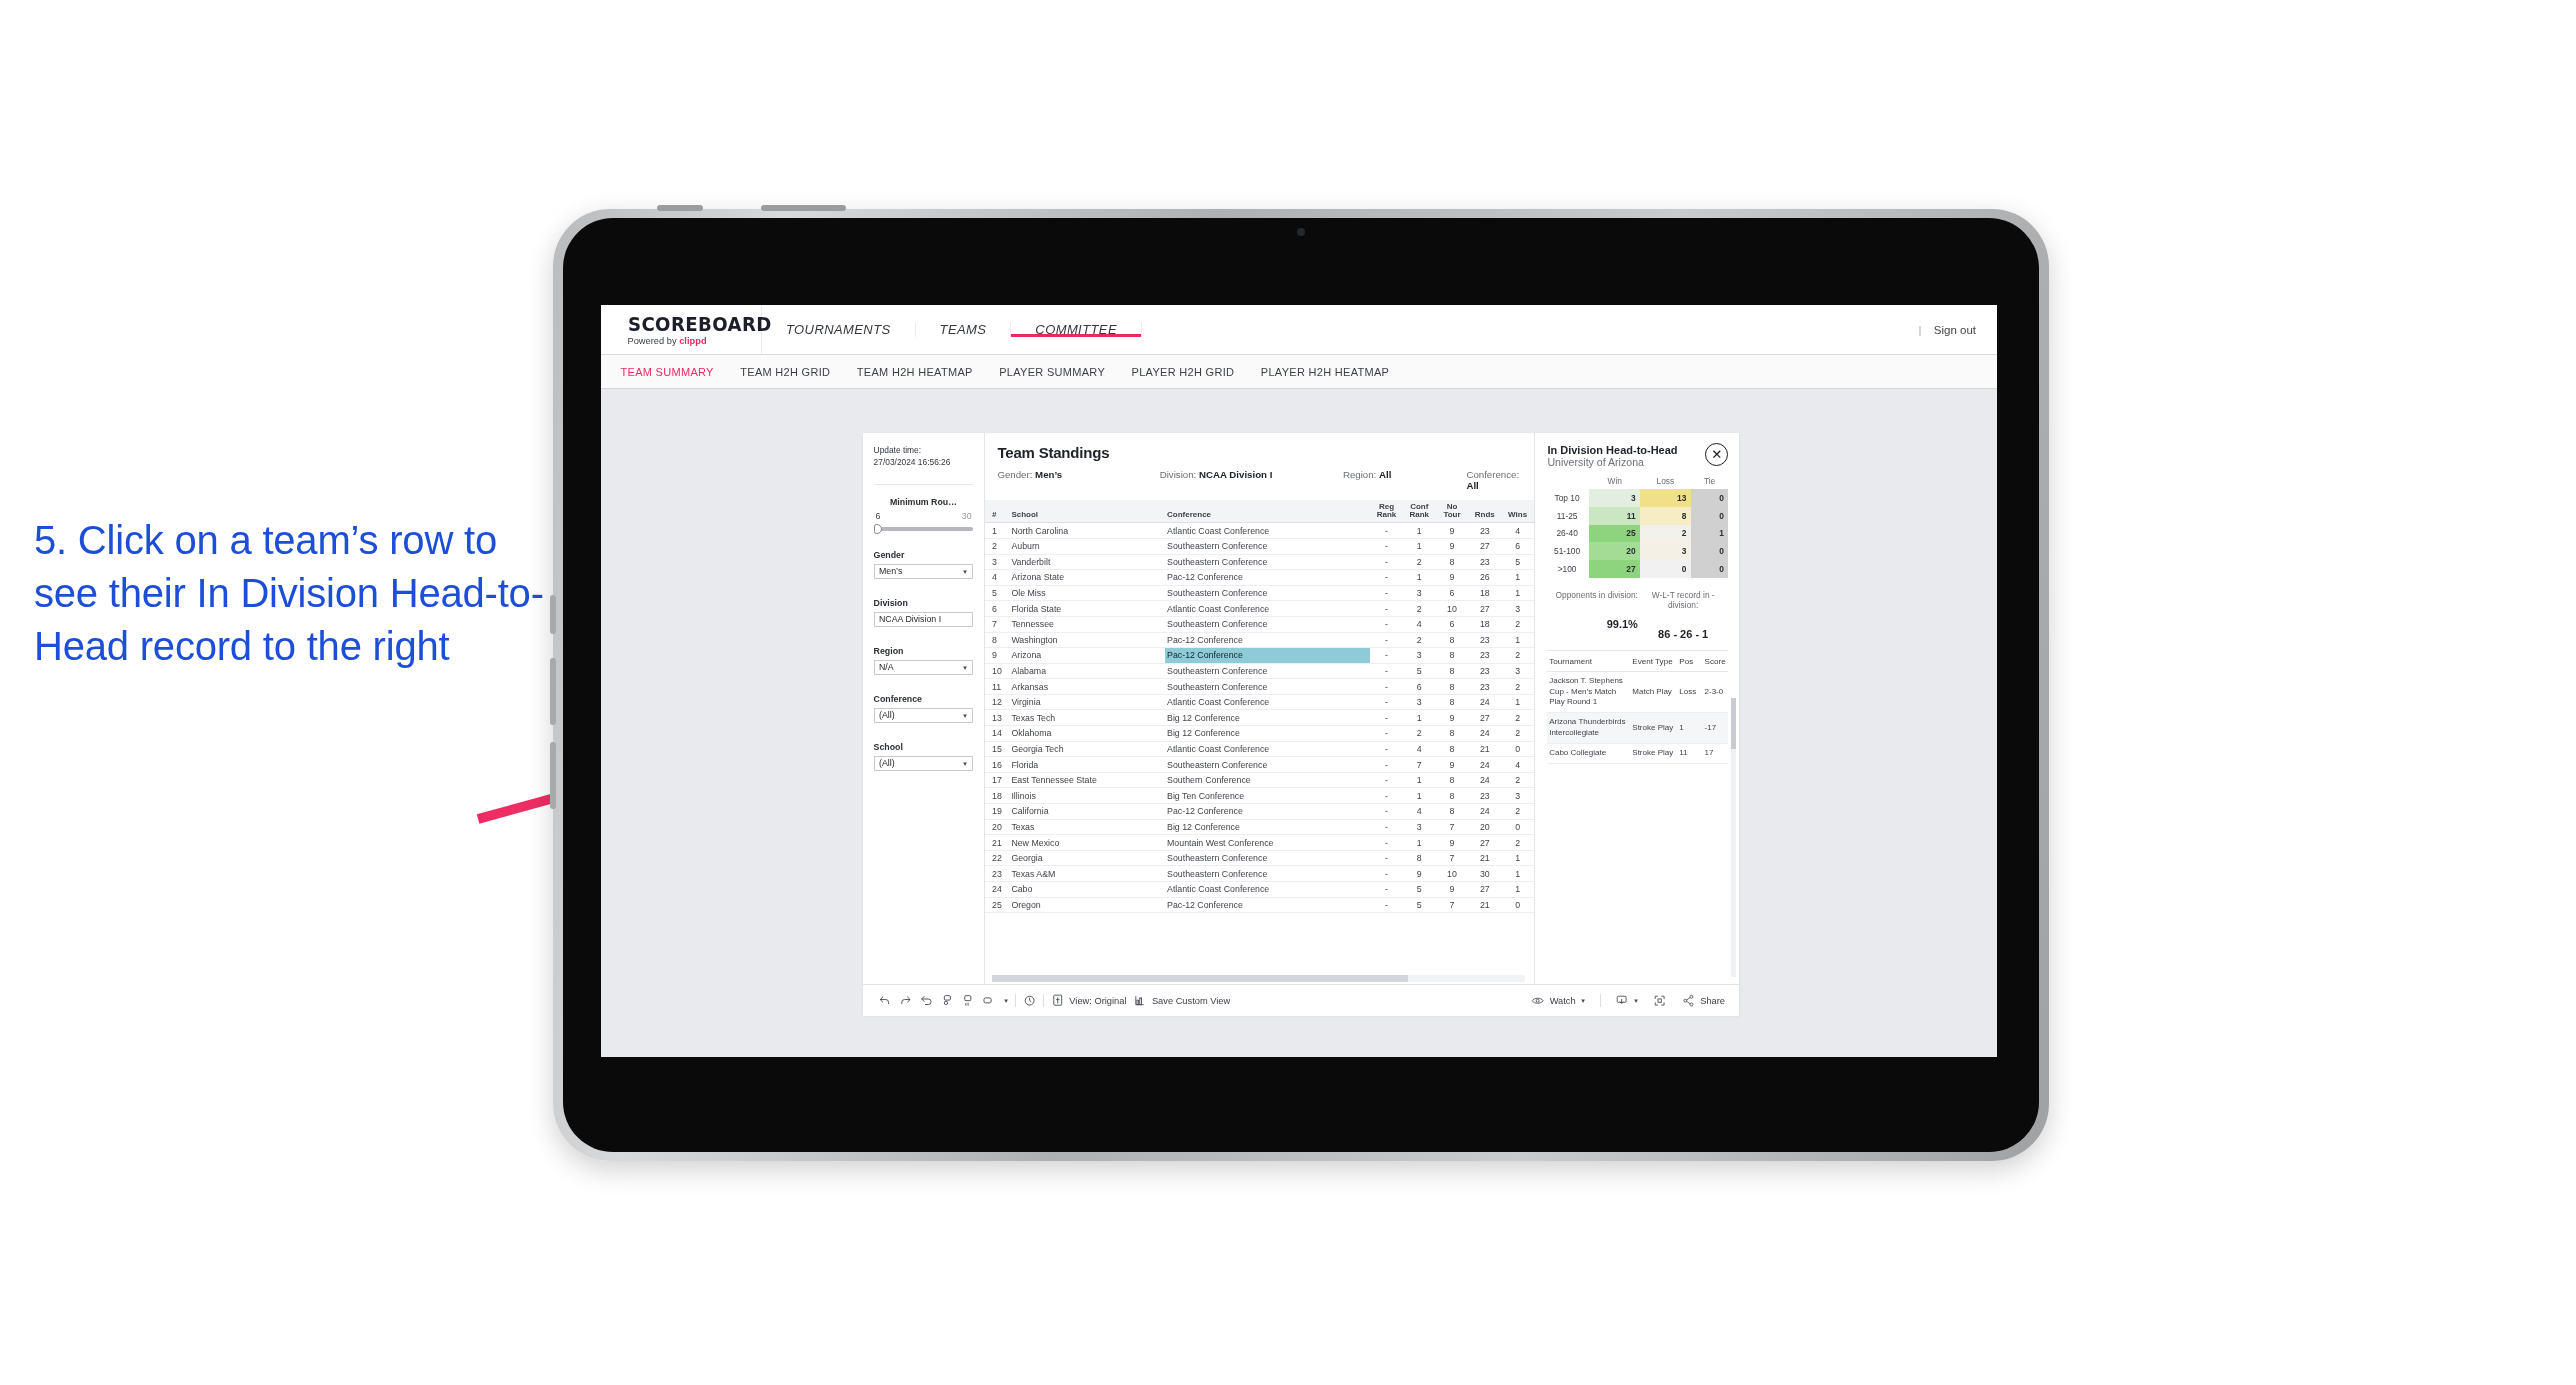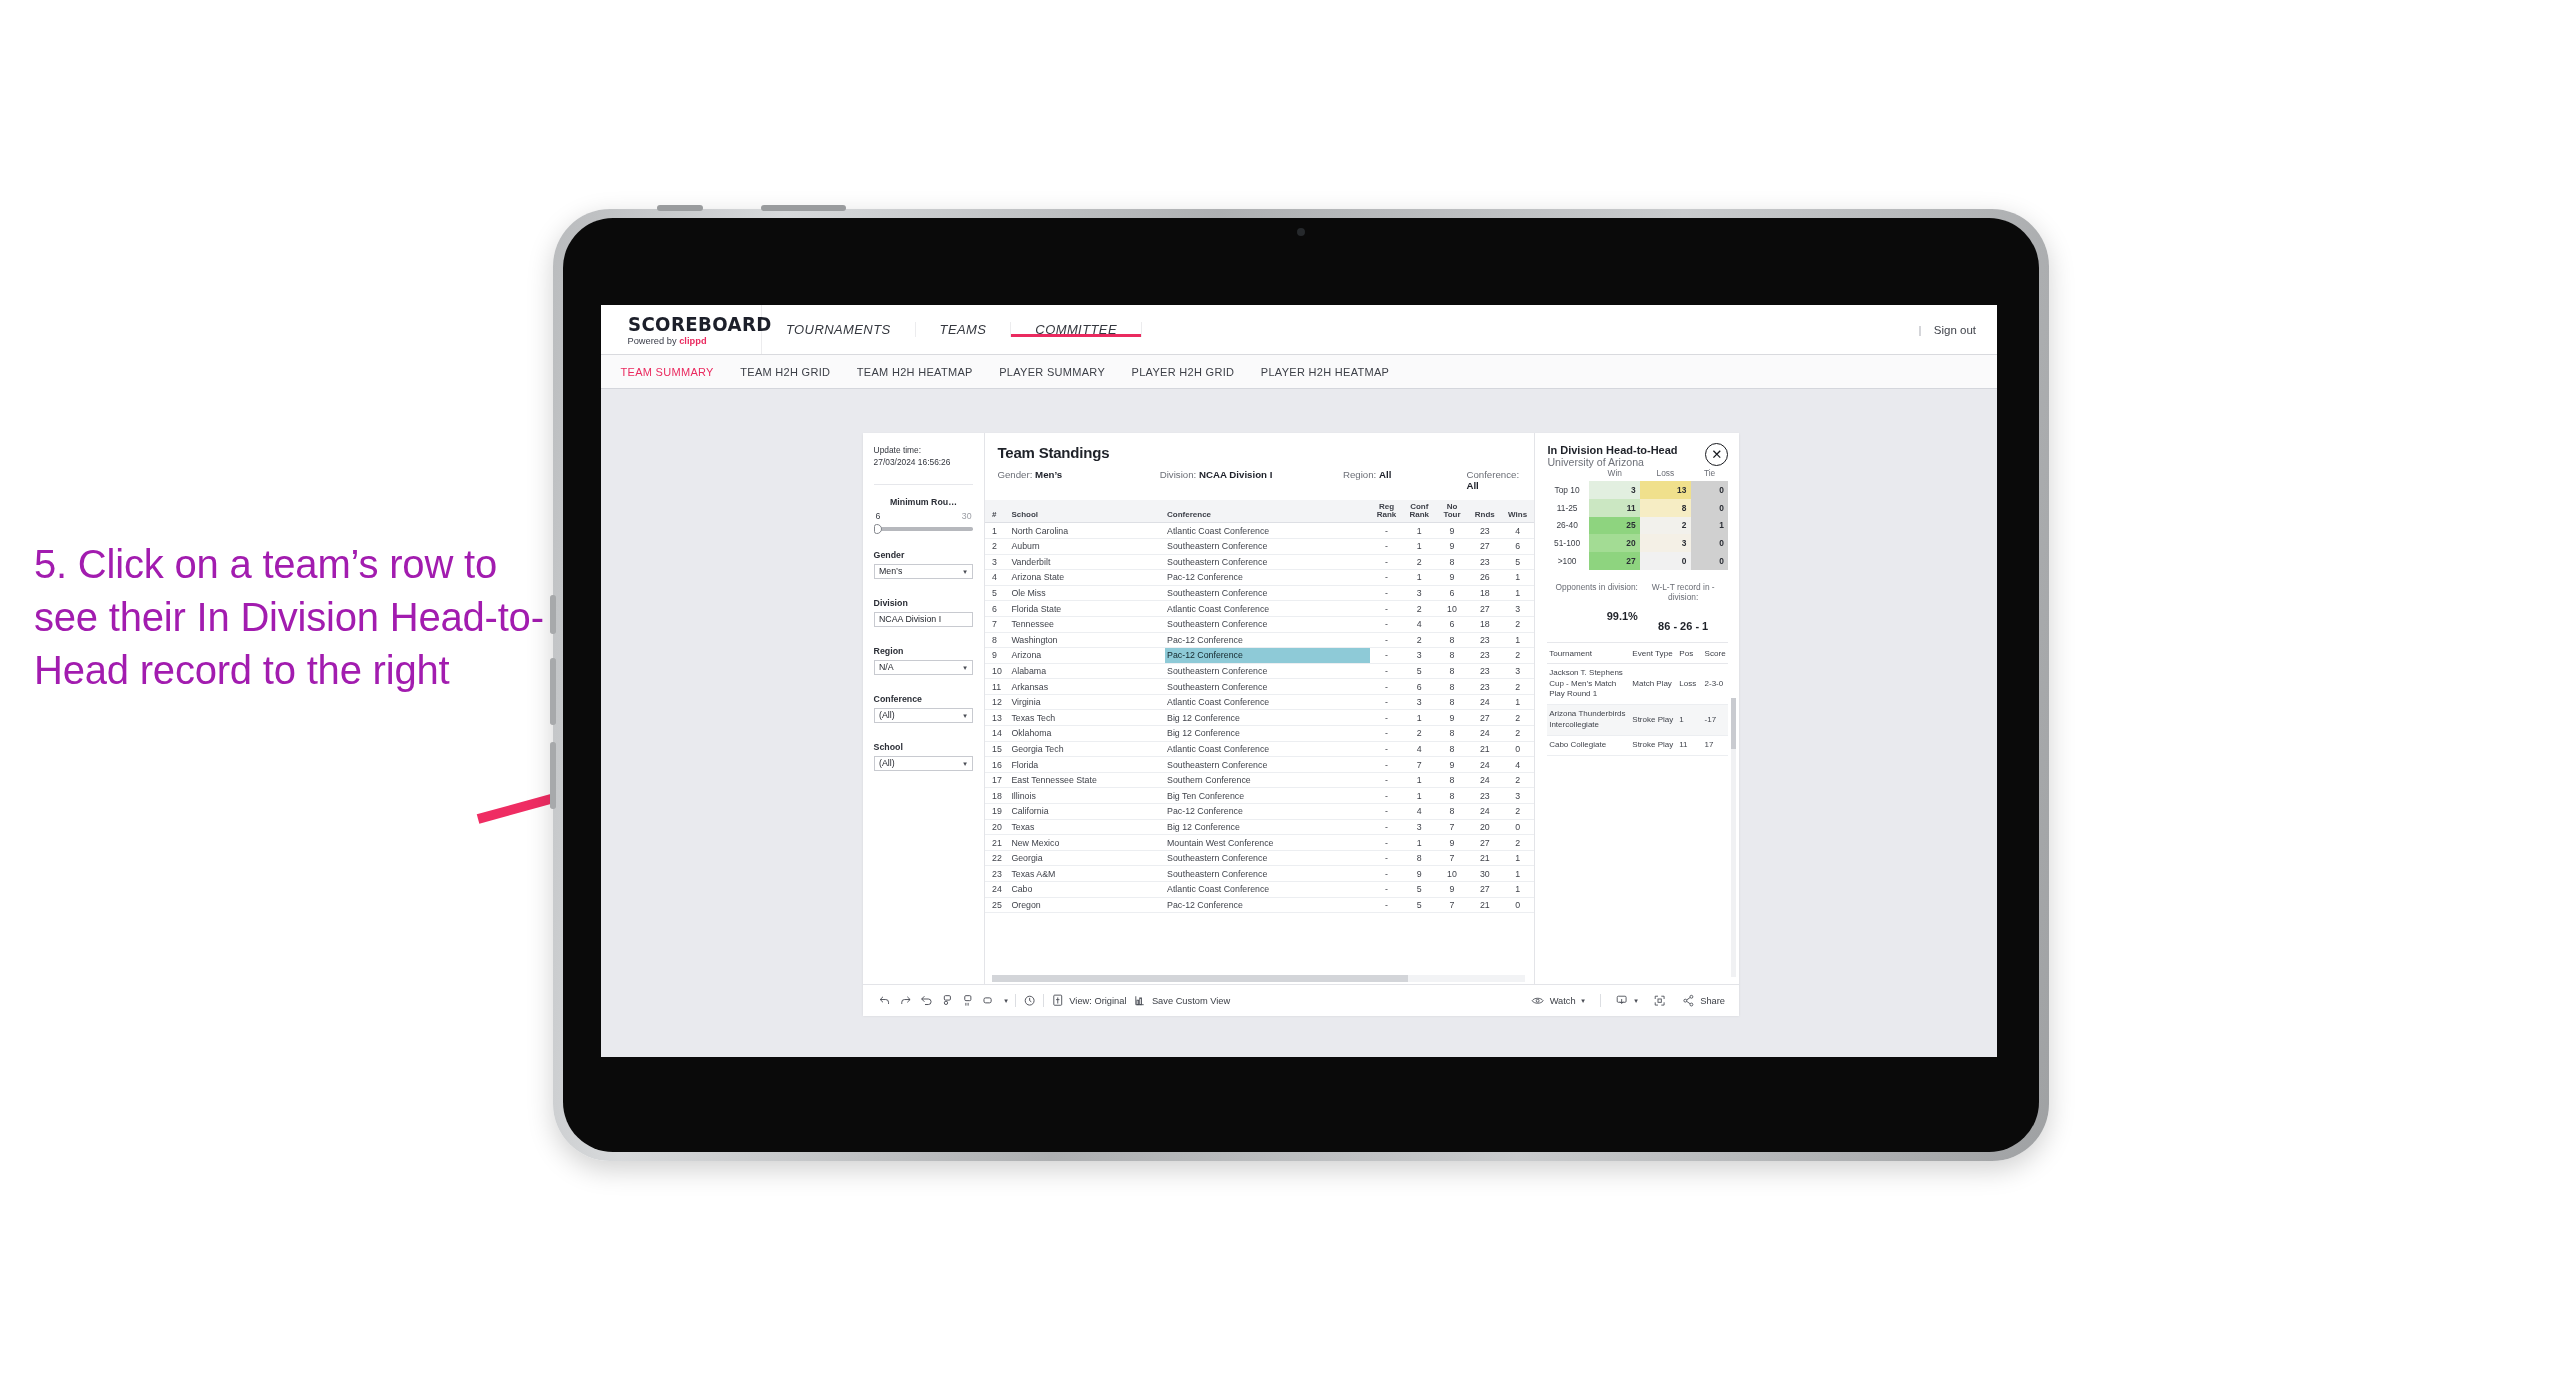--- a/index.html
+++ b/index.html
@@ -7,25 +7,25 @@
     width: 2576px; height: 1386px;
     background: #ffffff;
     font-family: "Liberation Sans", sans-serif;
     overflow: hidden;
   }
   #root { position: relative; width: 2576px; height: 1386px; }
 
   
   .annotation {
     position: absolute;
-    left: 34px; top: 538px;
+    left: 34px; top: 514px;
     width: 513px;
     font-size: 40px;
     line-height: 1.33;
-    color: #a21caf;
+    color: #1d4ed8;
     font-family: "Liberation Sans", sans-serif;
     letter-spacing: -0.2px;
   }
   .arrow-svg { position: absolute; left: 469px; top: 673px; }
 
   
   .tablet-outer {
     position: absolute;
     left: 553px; top: 209px;
     width: 1496px; height: 952px;
@@ -192,21 +192,21 @@
     display:flex; flex-direction:column;
   }
   .d-title { font-size: 11px; font-weight:700; color:#1f2229; }
   .d-sub { font-size: 10.6px; color:#6e7179; margin-top: 0.9px; }
   .close-btn {
     position:absolute; right: 10.6px; top: 9.7px;
     width: 23px; height:23px; border-radius:50%;
     border: 1.9px solid #17191e; display:flex; align-items:center; justify-content:center;
     color:#17191e; font-size: 13.3px; line-height:1;
   }
-  table.h2h { width:100%; border-collapse:collapse; font-size: 8.4px; }
+  table.h2h { width:100%; border-collapse:collapse; margin-top: 8px; font-size: 8.4px; }
   table.h2h th {
     font-weight:400; color:#6a6d75; font-size:8.4px; padding-bottom:2.7px; text-align:center;
   }
   table.h2h th.rowlab { width: 42px; }
   table.h2h td { height: 17.7px; padding: 0 4.4px; text-align:right; color:#2a2d34; font-size:8.4px; font-weight:600;}
   table.h2h td.rowlab { text-align:center; color:#3c3f47; font-weight:400; padding-left:1.8px; background:#fff !important;}
   .stats { display:flex; margin-top: 12.4px; }
   .stat { flex:1;text-align:right; }
   .stat .lab { font-size: 8.4px; color:#6a6d75; }
   .stat .val { font-size: 11px; font-weight:700; color:#1f2229; margin-top: 18px; }

